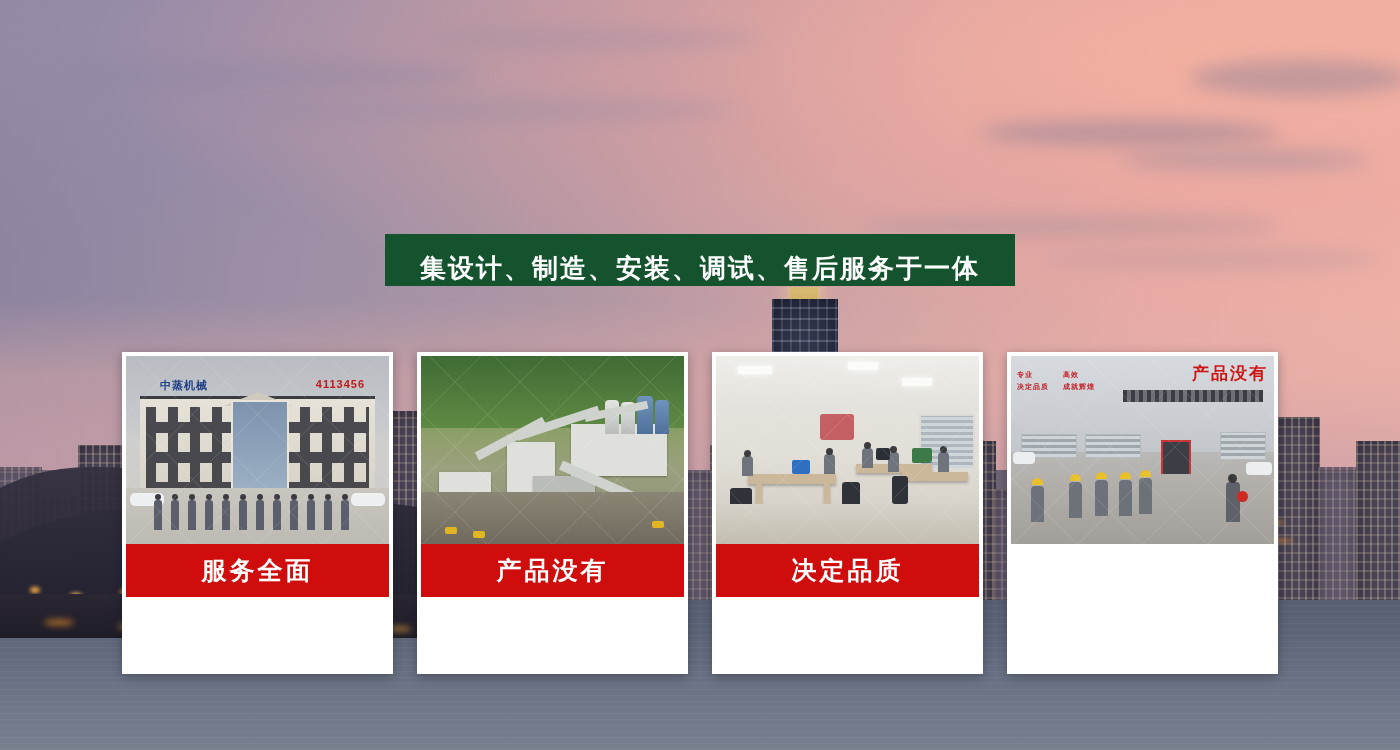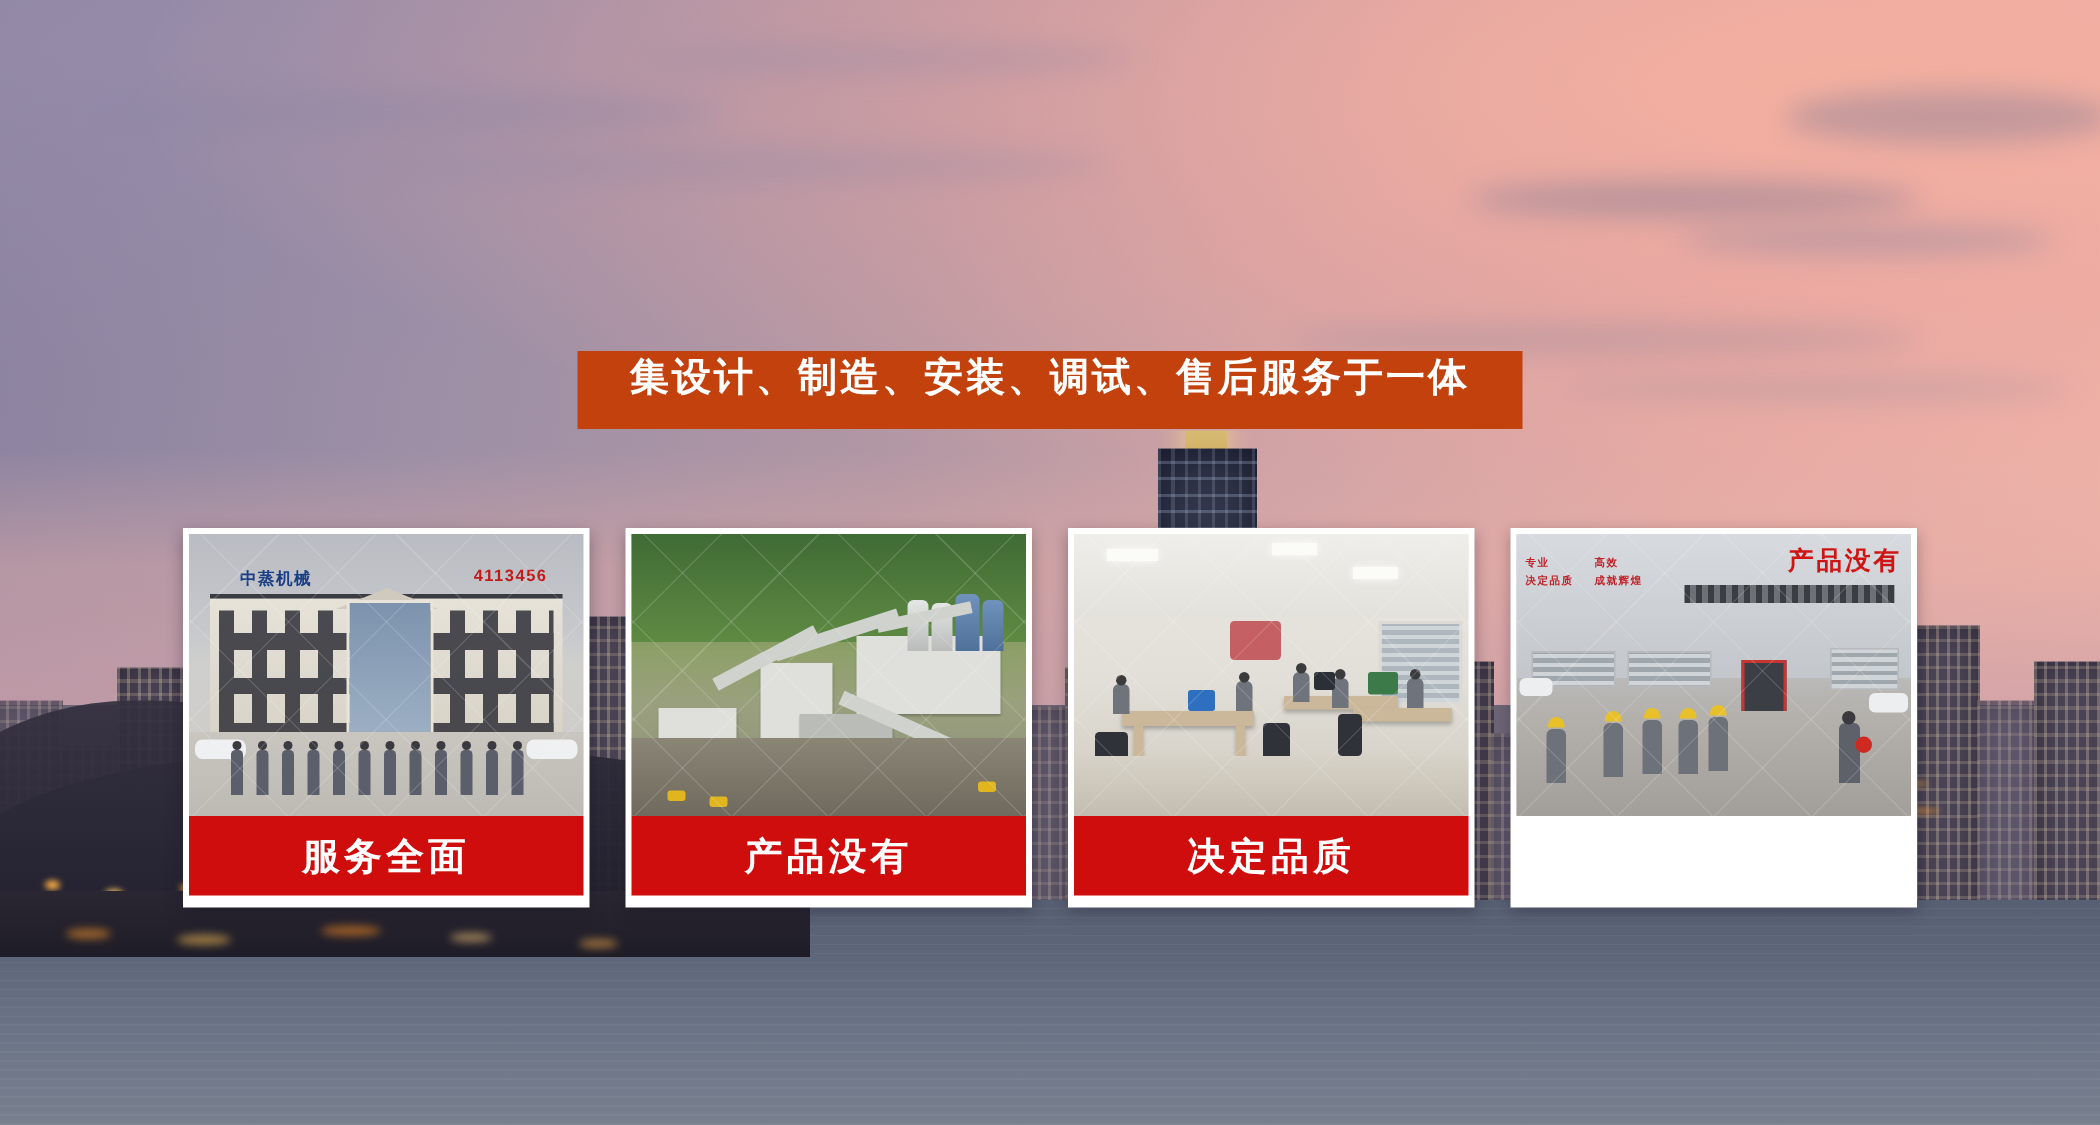--- a/index.html
+++ b/index.html
@@ -64,27 +64,27 @@
     background:linear-gradient(180deg,#2a2733,#1e1c27);}
   .refl{position:absolute;border-radius:50%;filter:blur(3px);opacity:.55;}
 
   
   .headline{position:absolute;left:0;top:128px;width:1400px;text-align:center;
     font-size:74px;font-weight:bold;color:#ffffff;letter-spacing:5px;
     text-shadow:3px 4px 6px rgba(40,30,50,.55);white-space:nowrap;}
 
   
   .subbanner{position:absolute;left:385px;top:234px;width:630px;height:52px;
-    background:#c2410c;display:flex;align-items:flex-start;justify-content:center;}
+    background:#14532d;display:flex;align-items:flex-end;justify-content:center;}
   .subbanner span{color:#fff;font-size:26px;font-weight:bold;letter-spacing:2px;white-space:nowrap;}
 
   
   .cards{position:absolute;left:122px;top:352px;width:1156px;height:253px;
     display:flex;justify-content:space-between;}
-  .card{width:271px;height:253px;background:#ffffff;padding:4px;box-sizing:border-box;
+  .card{width:271px;height:322px;background:#ffffff;padding:4px;box-sizing:border-box;
     box-shadow:0 3px 10px rgba(25,20,35,.35);}
   .photo{position:relative;width:263px;height:188px;overflow:hidden;background:#8e8e90;}
   .cap{width:263px;height:53px;background:#cf0d0d;display:flex;align-items:center;justify-content:center;}
   .cap span{color:#fff;font-size:25px;font-weight:bold;letter-spacing:3px;}
   .wm{position:absolute;inset:0;pointer-events:none;
     background-image:
       repeating-linear-gradient(45deg, rgba(255,255,255,.13) 0 1px, rgba(0,0,0,0) 1px 46px),
       repeating-linear-gradient(-45deg, rgba(255,255,255,.13) 0 1px, rgba(0,0,0,0) 1px 46px);}
 
   

